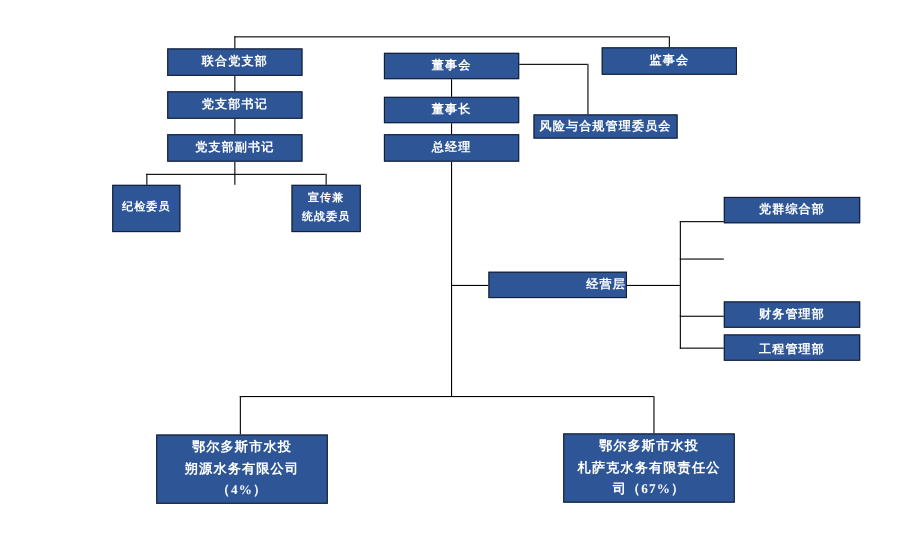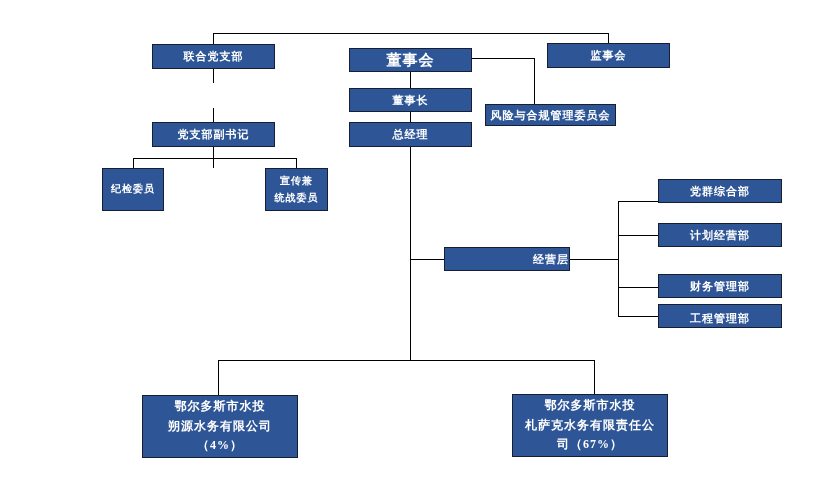--- a/index.html
+++ b/index.html
@@ -59,54 +59,54 @@
     <div class="line h" style="left: 618px; top: 201px; width: 40px;"></div>
     <div class="line h" style="left: 618px; top: 235px; width: 40px;"></div>
     <div class="line h" style="left: 618px; top: 287px; width: 40px;"></div>
     <div class="line h" style="left: 618px; top: 316px; width: 40px;"></div>
     <div class="line h" style="left: 218px; top: 360px; width: 376px;"></div>
     <div class="line v" style="left: 218px; top: 360px; height: 35px;"></div>
     <div class="line v" style="left: 594px; top: 360px; height: 34px;"></div>
     <div class="node" style="left: 152px; top: 44px; width: 123px; height: 25px; font-size: 11px;">
       <div>联合党支部</div>
     </div>
+    <div class="node" style="left: 152px; top: 83px; width: 123px; height: 25px; font-size: 11px;">
+      <div>党支部书记</div>
+    </div>
     <div class="node" style="left: 152px; top: 122px; width: 123px; height: 25px; font-size: 11px;">
       <div>党支部副书记</div>
     </div>
     <div class="node" style="left: 102px; top: 168px; width: 62px; height: 43px; font-size: 10px;">
       <div>纪检委员</div>
     </div>
     <div class="node" style="left: 265px; top: 168px; width: 63px; height: 43px; font-size: 10px;">
       <div>宣传兼</div>
       <div>统战委员</div>
     </div>
-    <div class="node" style="left: 349px; top: 48px; width: 123px; height: 24px; font-size: 15px;">
+    <div class="node" style="left: 349px; top: 48px; width: 123px; height: 24px; font-size: 11px;">
       <div>董事会</div>
     </div>
     <div class="node" style="left: 349px; top: 88px; width: 123px; height: 24px; font-size: 11px;">
       <div>董事长</div>
     </div>
     <div class="node" style="left: 349px; top: 122px; width: 123px; height: 25px; font-size: 11px; text-align: right;">
       <div>总经理</div>
     </div>
     <div class="node" style="left: 547px; top: 43px; width: 123px; height: 25px; font-size: 11px;">
       <div>监事会</div>
     </div>
     <div class="node" style="left: 485px; top: 104px; width: 131px; height: 22px; font-size: 11px;">
       <div>风险与合规管理委员会</div>
     </div>
     <div class="node" style="left: 444px; top: 247px; width: 126px; height: 24px; font-size: 11px; align-items: flex-end;">
       <div>经营层</div>
     </div>
     <div class="node" style="left: 658px; top: 179px; width: 124px; height: 24px; font-size: 11px;">
       <div>党群综合部</div>
     </div>
-    <div class="node" style="left: 658px; top: 223px; width: 124px; height: 24px; font-size: 11px;">
-      <div>计划经营部</div>
-    </div>
     <div class="node" style="left: 658px; top: 274px; width: 124px; height: 24px; font-size: 11px;">
       <div>财务管理部</div>
     </div>
     <div class="node" style="left: 658px; top: 304px; width: 124px; height: 24px; font-size: 11px; justify-content: flex-end;">
       <div>工程管理部</div>
     </div>
     <div class="node" style="left: 142px; top: 395px; width: 156px; height: 63px; font-size: 12px;">
       <div>鄂尔多斯市水投</div>
       <div>朔源水务有限公司</div>
       <div>（4%）</div>

